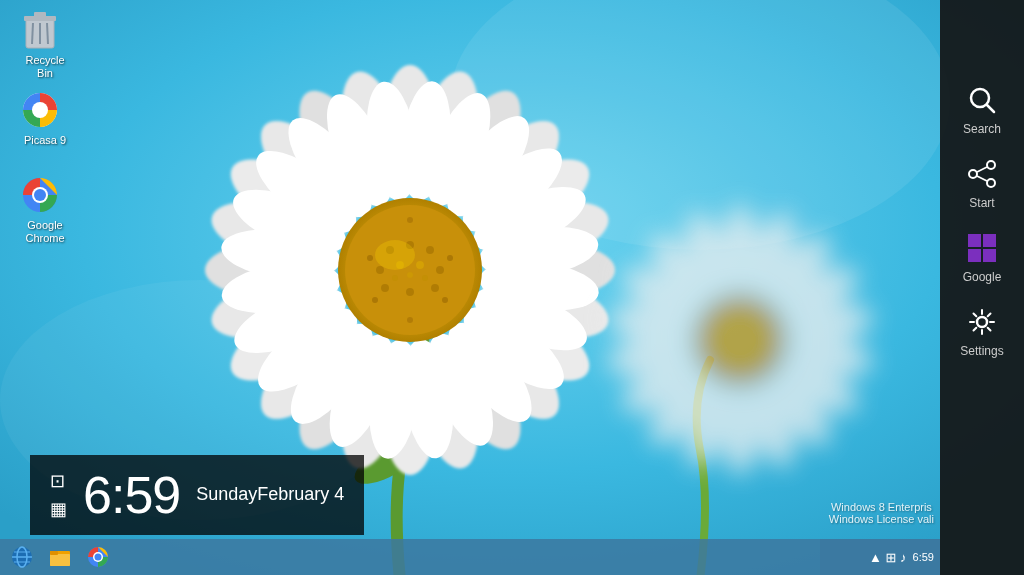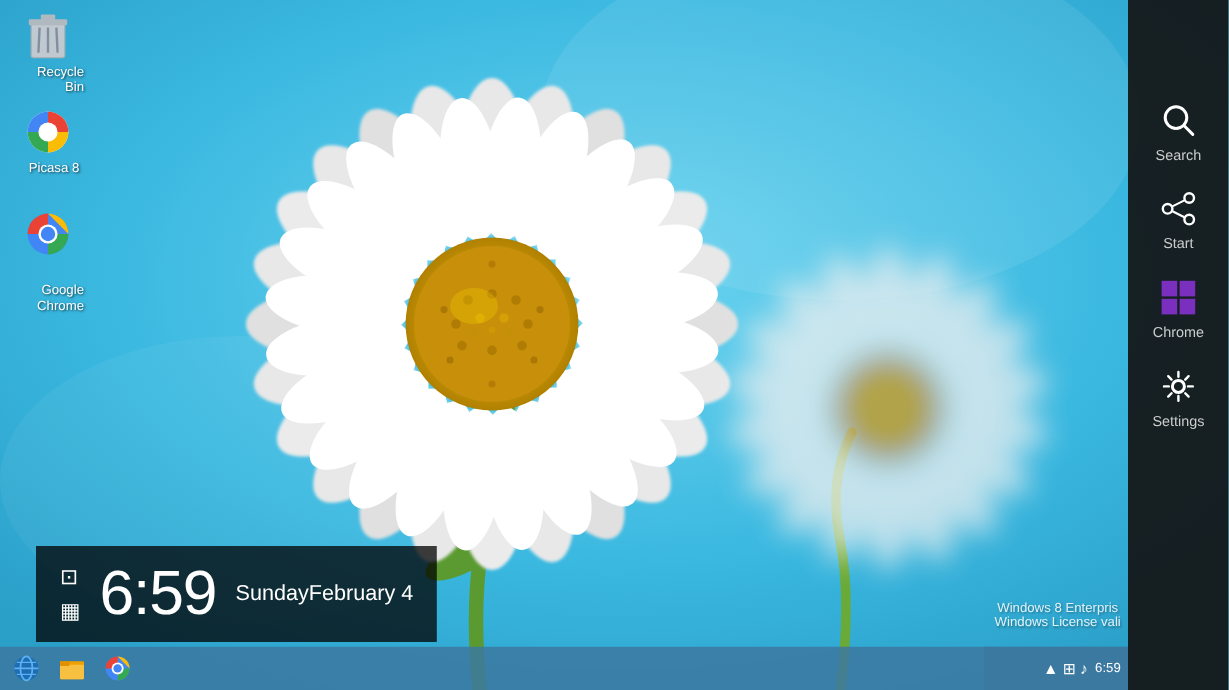--- a/index.html
+++ b/index.html
@@ -41,29 +41,29 @@
     .desktop-icon .icon-img {
       width: 40px;
       height: 40px;
       margin-bottom: 4px;
       display: flex;
       align-items: center;
       justify-content: center;
     }
     .desktop-icon .icon-label {
       font-size: 11px;
-      text-align: right;
+      text-align: center;
       line-height: 1.2;
       margin-left: 10px;
     }
 
     
     #recycle-bin { top: 10px; left: 10px; }
     #picasa { top: 90px; left: 10px; }
-    #chrome { top: 170px; left: 10px; gap: 17px; }
+    #chrome { top: 170px; left: 10px; }
 
     
     #clock-overlay {
       position: absolute;
       bottom: 40px;
       left: 30px;
       background: rgba(0,0,0,0.75);
       color: white;
       padding: 14px 20px;
       display: flex;
@@ -361,21 +361,21 @@
     <div class="icon-img">
       <svg width="38" height="38" viewBox="0 0 38 38">
         <circle cx="19" cy="19" r="17" fill="white"></circle>
         <path d="M19 19 L19 2 A17 17 0 0 1 36 19 Z" fill="#ea4335"></path>
         <path d="M19 19 L36 19 A17 17 0 0 1 19 36 Z" fill="#fbbc05"></path>
         <path d="M19 19 L19 36 A17 17 0 0 1 2 19 Z" fill="#34a853"></path>
         <path d="M19 19 L2 19 A17 17 0 0 1 19 2 Z" fill="#4285f4"></path>
         <circle cx="19" cy="19" r="8" fill="white"></circle>
       </svg>
     </div>
-    <span class="icon-label">Picasa 8</span>
+    <span class="icon-label">Picasa 9</span>
   </div>
 
   <div class="desktop-icon" id="chrome" style="top:175px;left:10px;">
     <div class="icon-img">
       <svg width="38" height="38" viewBox="0 0 38 38">
         <circle cx="19" cy="19" r="17" fill="#4285f4"></circle>
         <path d="M19 19 L2 19 A17 17 0 0 1 19 2 Z" fill="#ea4335"></path>
         <path d="M19 19 L36 19 A17 17 0 0 1 19 36 Z" fill="#34a853"></path>
         <path d="M19 2 L36 19 A17 17 0 0 0 19 2 Z" fill="#fbbc05"></path>
         <circle cx="19" cy="19" r="8" fill="white"></circle>
@@ -466,21 +466,21 @@
 
     <div class="charm-item">
       <div class="charm-icon">
         <div class="win-logo">
           <div></div>
             <div></div>
             <div></div>
             <div></div>
         </div>
       </div>
-      <span class="charm-label">Chrome</span>
+      <span class="charm-label">Google</span>
     </div>
 
 
     <div class="charm-item">
       <div class="charm-icon">
         <svg width="30" height="30" viewBox="0 0 30 30">
           <circle cx="15" cy="15" r="5" fill="none" stroke="white" stroke-width="2.5"></circle>
           <path d="M15 3 L15 7 M15 23 L15 27 M3 15 L7 15 M23 15 L27 15 M6.5 6.5 L9.3 9.3 M20.7 20.7 L23.5 23.5 M23.5 6.5 L20.7 9.3 M9.3 20.7 L6.5 23.5" stroke="white" stroke-width="2" stroke-linecap="round"></path>
         </svg>
       </div>

